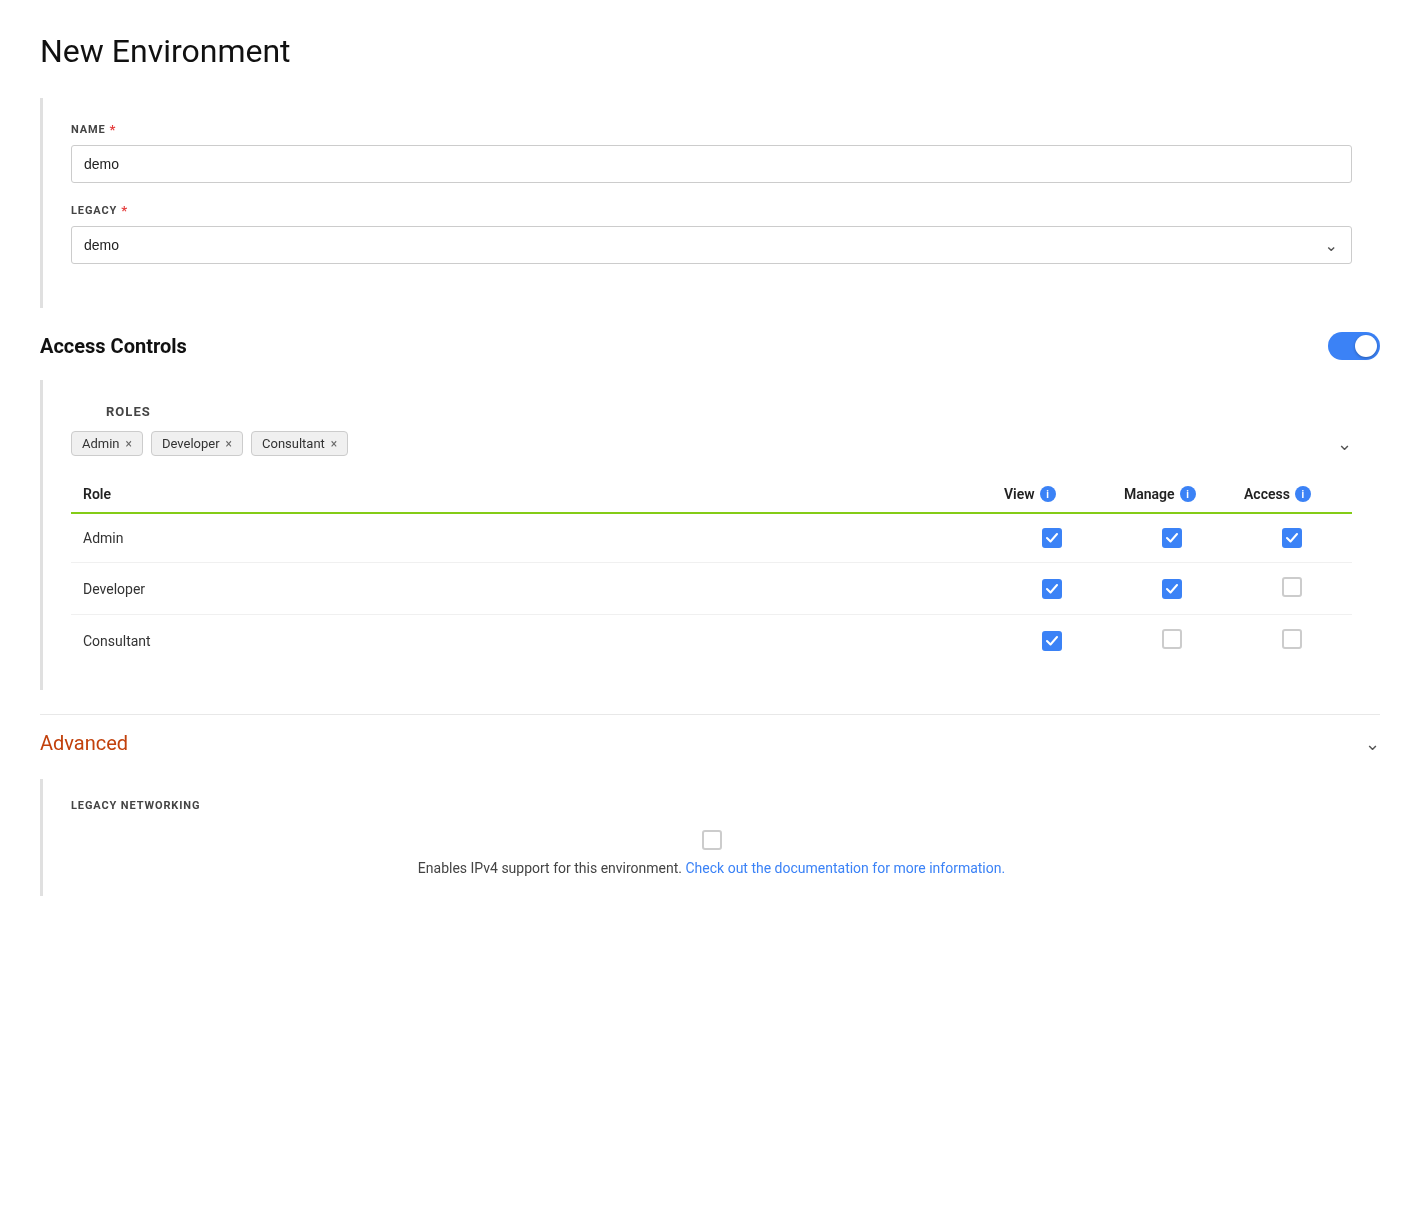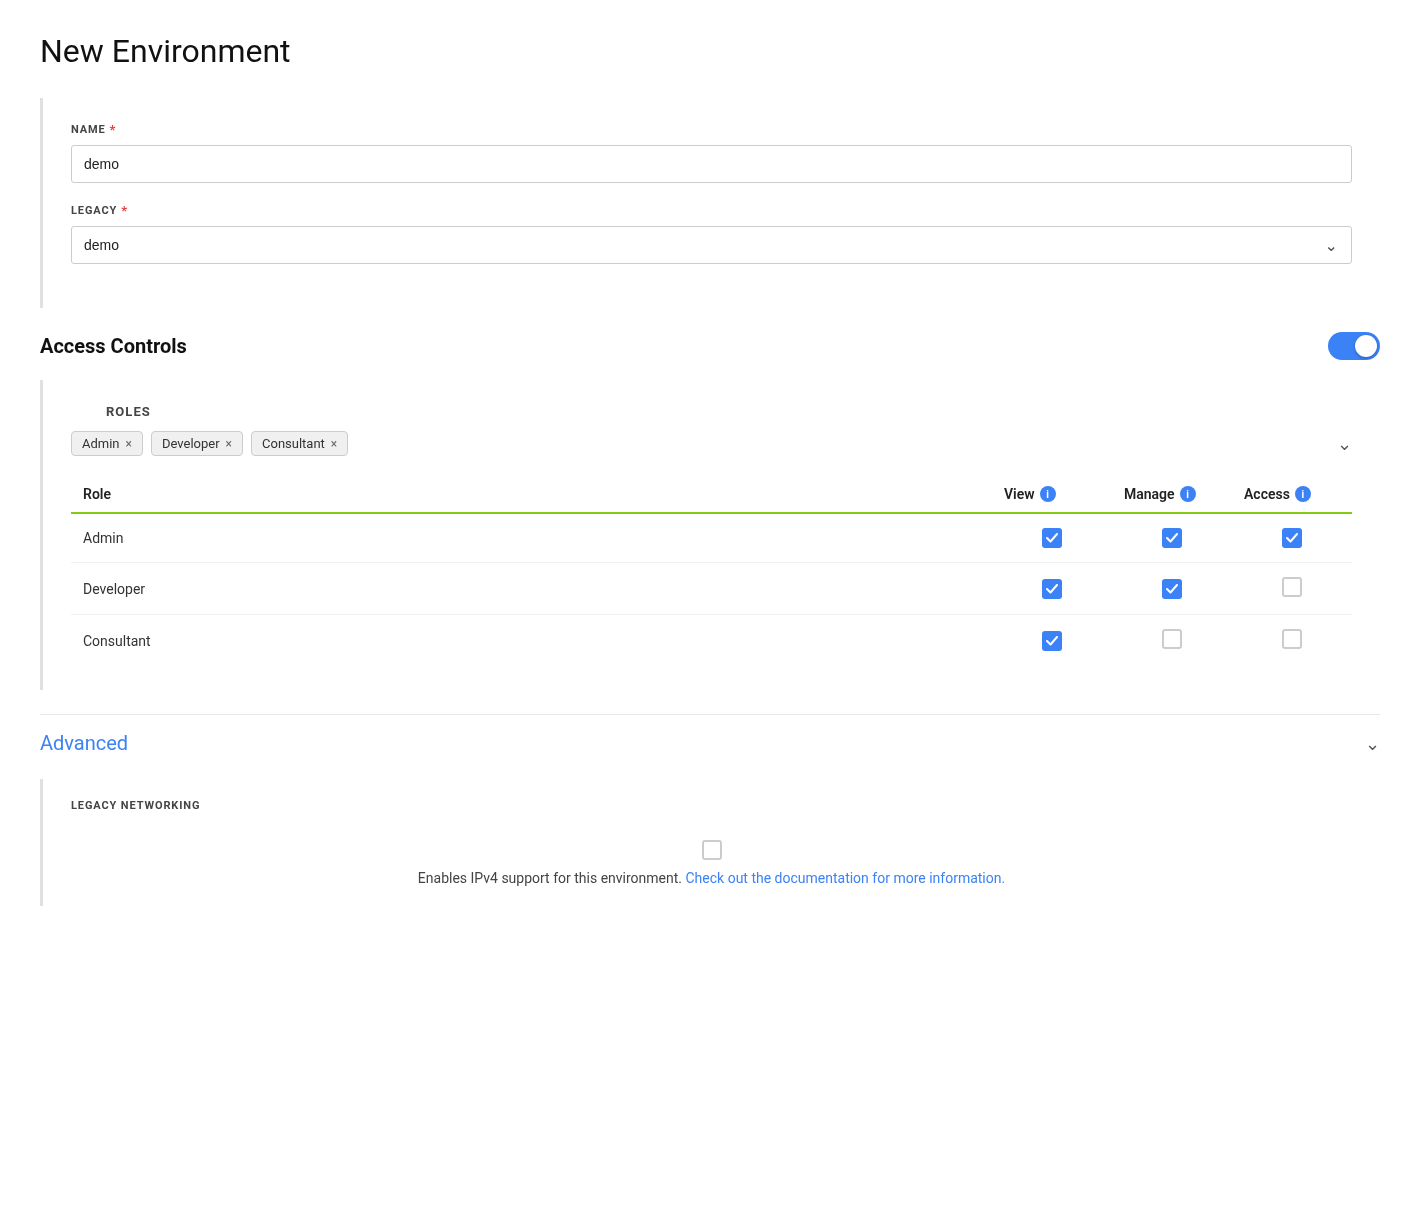--- a/index.html
+++ b/index.html
@@ -242,39 +242,39 @@
       display: flex;
       align-items: center;
       justify-content: space-between;
       padding: 16px 0;
       cursor: pointer;
       border-top: 1px solid #e8e8e8;
     }
     .advanced-title {
       font-size: 20px;
       font-weight: 400;
-      color: #3b82f6;
+      color: #c2410c;
     }
     .chevron-icon {
       color: #555;
       font-size: 18px;
     }
 
     
     .legacy-section {
       border-left: 3px solid #e0e0e0;
       padding: 20px 28px;
       margin-top: 8px;
     }
     .legacy-label {
       font-size: 11px;
       font-weight: 700;
       letter-spacing: 0.08em;
       color: #444;
-      margin-bottom: 28px;
+      margin-bottom: 18px;
     }
     .legacy-row {
       display: flex;
       align-items: center;
       gap: 10px;
       flex-direction: column;
     }
     .legacy-text {
       font-size: 14px;
       color: #444;

